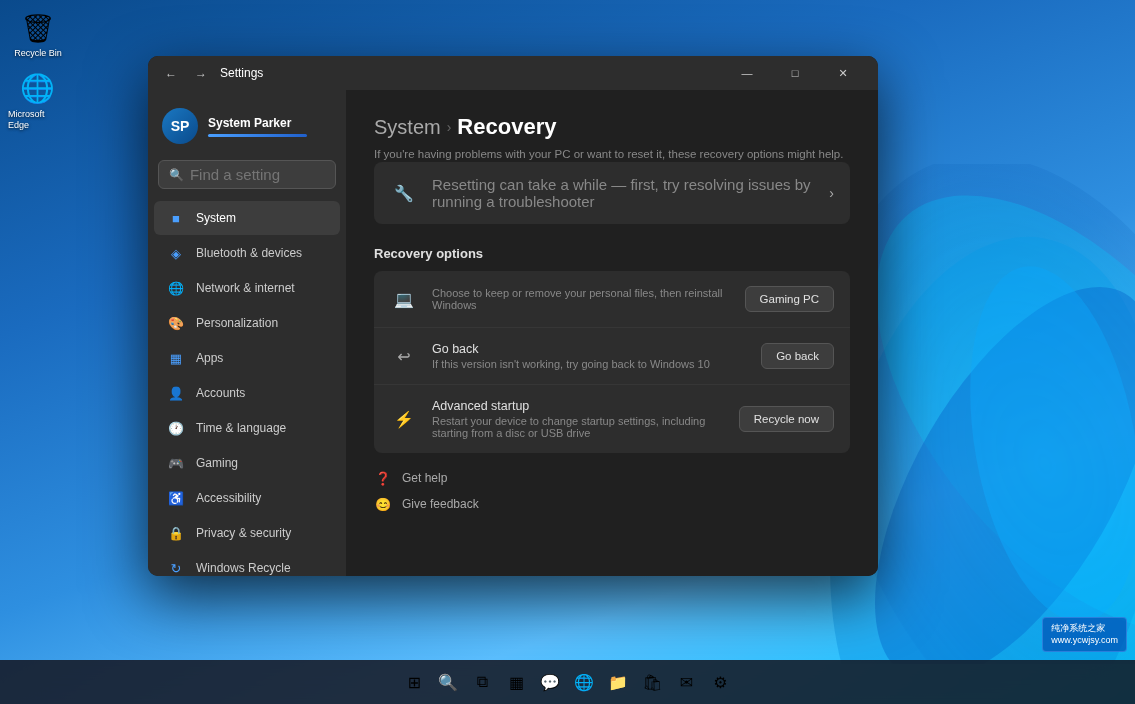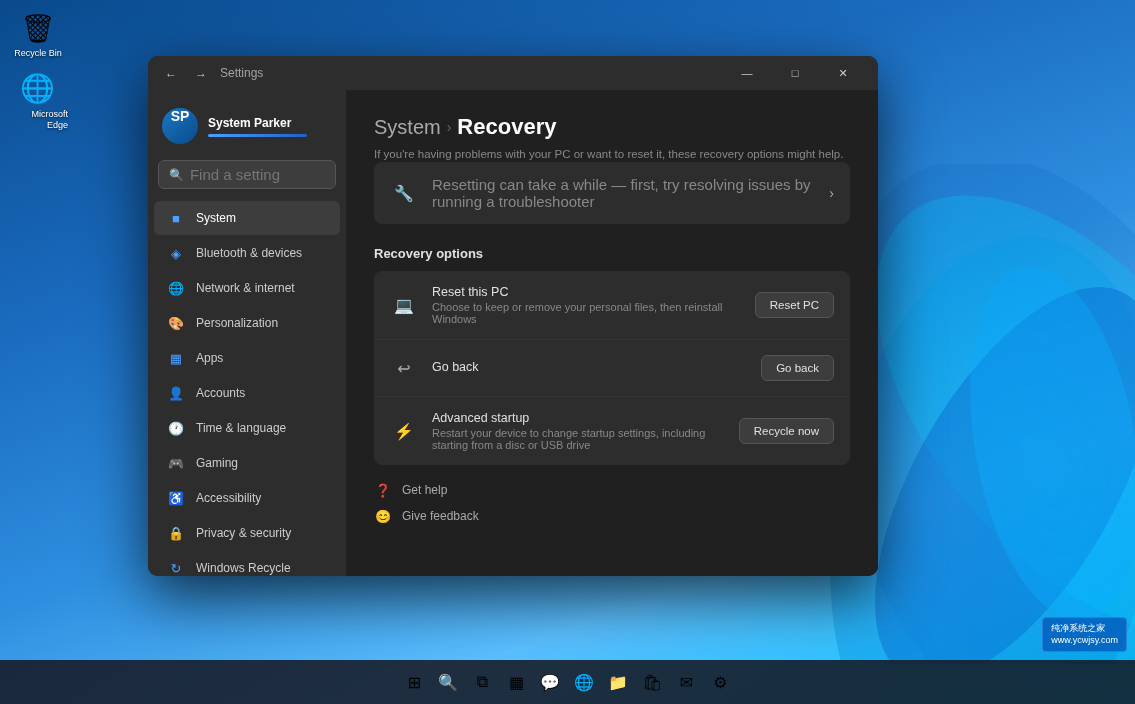--- a/index.html
+++ b/index.html
@@ -53,21 +53,21 @@
       width: 36px;
       height: 36px;
       border-radius: 4px;
       display: flex;
       align-items: center;
       justify-content: center;
     }
     .desktop-icon-label {
       color: white;
       font-size: 9px;
-      text-align: right;
+      text-align: left;
       text-shadow: 0 1px 3px rgba(0,0,0,0.8);
       line-height: 1.2;
     }
 
     
     .taskbar {
       position: absolute;
       bottom: 0;
       left: 0;
       right: 0;
@@ -142,21 +142,21 @@
       height: 22px;
       border-radius: 50%;
       display: flex;
       align-items: center;
       justify-content: center;
       cursor: pointer;
       color: #ccc;
       font-size: 12px;
     }
     .title-bar-title {
-      color: #a3a3a3;
+      color: #ffffff;
       font-size: 12px;
       margin-left: 8px;
     }
     .window-controls {
       margin-left: auto;
       display: flex;
       gap: 2px;
     }
     .win-ctrl {
       width: 46px;
@@ -193,21 +193,21 @@
       align-items: center;
       gap: 10px;
       padding: 10px 14px 16px;
     }
     .user-avatar {
       width: 36px;
       height: 36px;
       border-radius: 50%;
       background: linear-gradient(135deg, #1a78c2, #0a4a8c);
       display: flex;
-      align-items: flex-start;
+      align-items: center;
       justify-content: center;
       color: white;
       font-size: 14px;
       font-weight: bold;
       flex-shrink: 0;
     }
     .user-info { flex: 1; min-width: 0; }
     .user-name {
       color: #fff;
       font-size: 12px;
@@ -576,29 +576,29 @@
         </div>
         <div class="fix-chevron">›</div>
       </div>
 
       <div class="section-title">Recovery options</div>
 
       <div class="recovery-options-stack" id="recovery-options-container">
           <div class="recovery-card-stacked">
     <div class="recovery-card-icon">💻</div>
     <div class="recovery-card-text">
-      <div class="recovery-card-title">Reset this PC</div>
       <div class="recovery-card-desc">Choose to keep or remove your personal files, then reinstall Windows</div>
     </div>
-    <button class="action-btn">Reset PC</button>
+    <button class="action-btn">Gaming PC</button>
   </div>
           <div class="recovery-card-stacked">
     <div class="recovery-card-icon">↩</div>
     <div class="recovery-card-text">
       <div class="recovery-card-title">Go back</div>
+      <div class="recovery-card-desc">If this version isn't working, try going back to Windows 10</div>
     </div>
     <button class="action-btn">Go back</button>
   </div>
           <div class="recovery-card-stacked">
     <div class="recovery-card-icon">⚡</div>
     <div class="recovery-card-text">
       <div class="recovery-card-title">Advanced startup</div>
       <div class="recovery-card-desc">Restart your device to change startup settings, including starting from a disc or USB drive</div>
     </div>
     <button class="action-btn">Recycle now</button>

